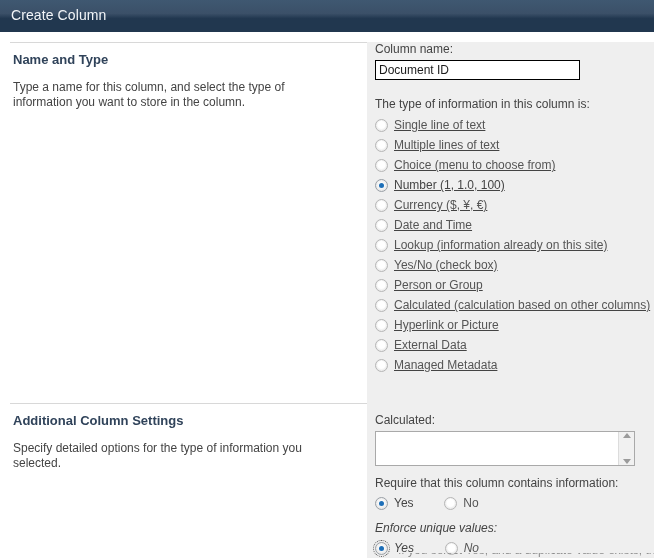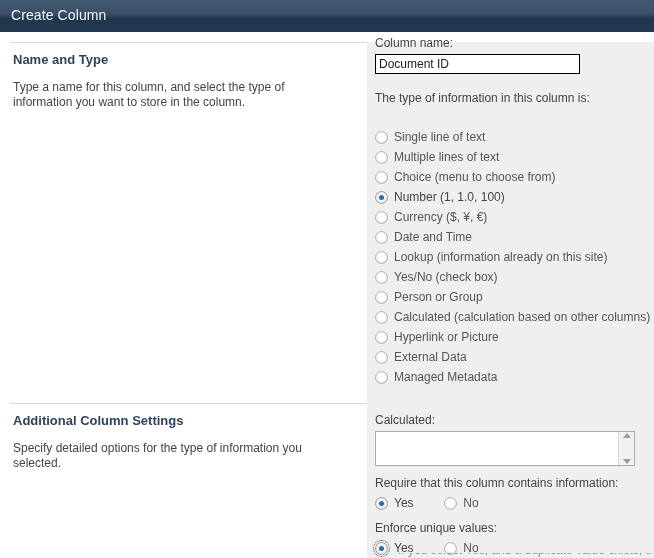--- a/index.html
+++ b/index.html
@@ -117,21 +117,22 @@
     border: 1px solid #000000;
     background: #ffffff;
     font-family: "Liberation Sans", sans-serif;
     font-size: 12px;
     color: #1a1a1a;
     outline: none;
   }
 
   
   .radio-list {
-    margin-top: 22px;
+    margin-top: 4px;
+    text-decoration: underline;
   }
   .radio-row {
     display: flex;
     align-items: center;
     height: 20px;
     white-space: nowrap;
   }
   .radio-row.inline { display: inline-flex; height: 20px; }
 
   .radio {
@@ -249,21 +250,21 @@
   <div id="left-name-type" class="left-col">
     <div class="section-heading">Name and Type</div>
     <div class="section-desc">Type a name for this column, and select the type of information you want to store in the column.</div>
   </div>
 
   <div id="left-addl-settings" class="left-col">
     <div class="section-heading">Additional Column Settings</div>
     <div class="section-desc">Specify detailed options for the type of information you selected.</div>
   </div>
 
-  <div class="field-col" style="top:4px;">
+  <div class="field-col" style="top:10px;">
 
     <div class="field-label">Column name:</div>
 
     <input class="text-input" type="text" value="Document ID" style="">
 
     <div class="field-label" style="margin-top:17px;">The type of information in this column is:</div>
 
     <div class="radio-list" id="type-radio-list">
 
     <div class="radio-row">
@@ -341,21 +342,21 @@
           <span class="radio-label sel">Yes</span>
         </span>
         <span class="gap"></span>
         <span class="radio-row inline">
           <span class="radio"></span>
           <span class="radio-label">No</span>
         </span>
       </div>
     </div>
 
-    <div class="yesno-block" style="margin-top:8px;">
+    <div class="yesno-block" style="margin-top:8px;font-style:italic;">
       <div class="field-label">Enforce unique values:</div>
       <div class="yesno-row">
         <span class="radio-row inline">
           <span class="radio checked radio-focus"></span>
           <span class="radio-label sel">Yes</span>
         </span>
         <span class="gap"></span>
         <span class="radio-row inline">
           <span class="radio"></span>
           <span class="radio-label">No</span>

